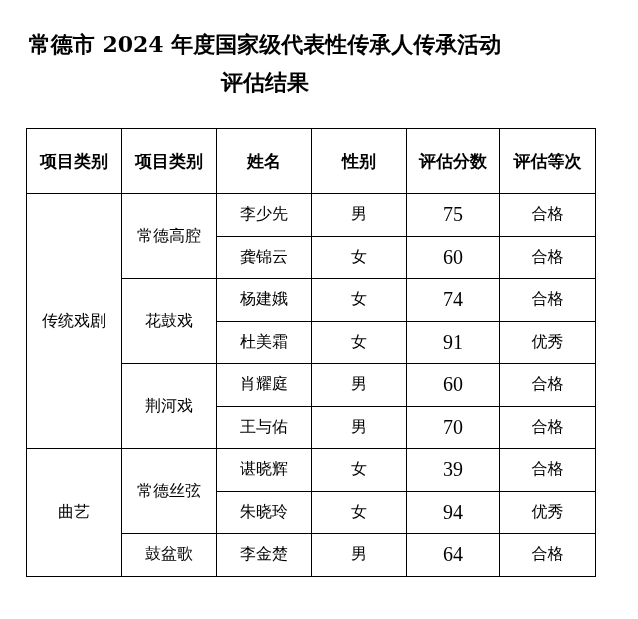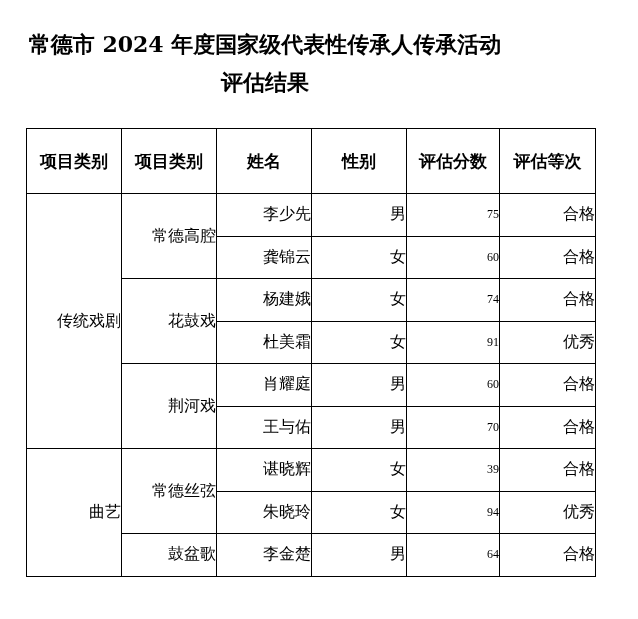--- a/index.html
+++ b/index.html
@@ -7,22 +7,22 @@
          font-family: "DejaVu Serif", "Liberation Serif", serif; color: #000; }
   .title { position: absolute; left: 0; width: 530px; text-align: center;
            font-weight: bold; font-size: 22px; letter-spacing: 0px; }
   .title.l1 { top: 30px; }
   .title.l2 { top: 68px; }
   table { position: absolute; left: 26px; top: 128px; border-collapse: collapse;
           table-layout: fixed; width: 569px; }
   td, th { border: 1.5px solid #000; text-align: center; vertical-align: middle;
            padding: 0; font-size: 16px; }
   th { height: 64px; font-weight: bold; font-size: 17px; }
-  td { height: 41.5px; font-weight: normal; text-align: right; }
-  td.num { font-family: "Liberation Serif", serif; font-size: 12px; }
+  td { height: 41.5px; font-weight: normal; }
+  td.num { font-family: "Liberation Serif", serif; font-size: 20px; }
 </style>
 </head>
 <body>
 
 <div class="title l1">常德市 2024 年度国家级代表性传承人传承活动</div>
 <div class="title l2">评估结果</div>
 
 <table>
   <colgroup>
     <col style="width:95px">

